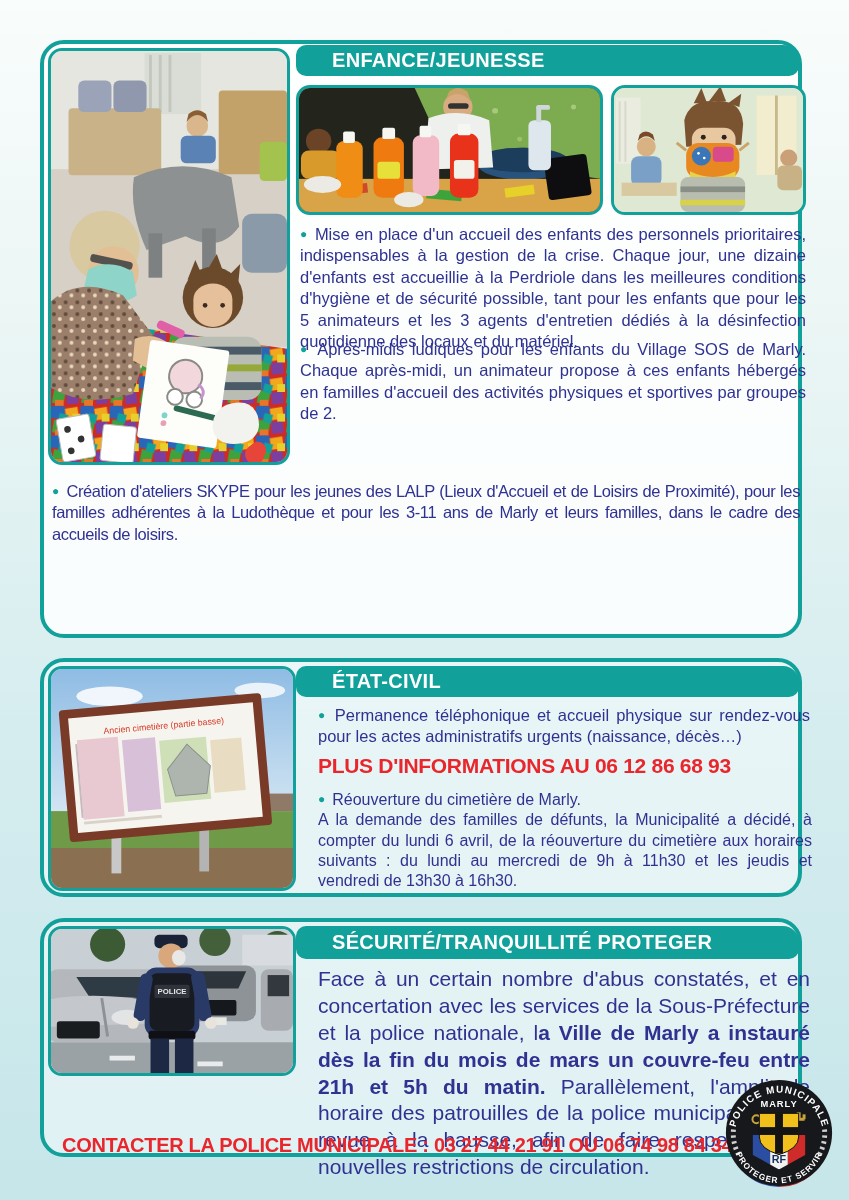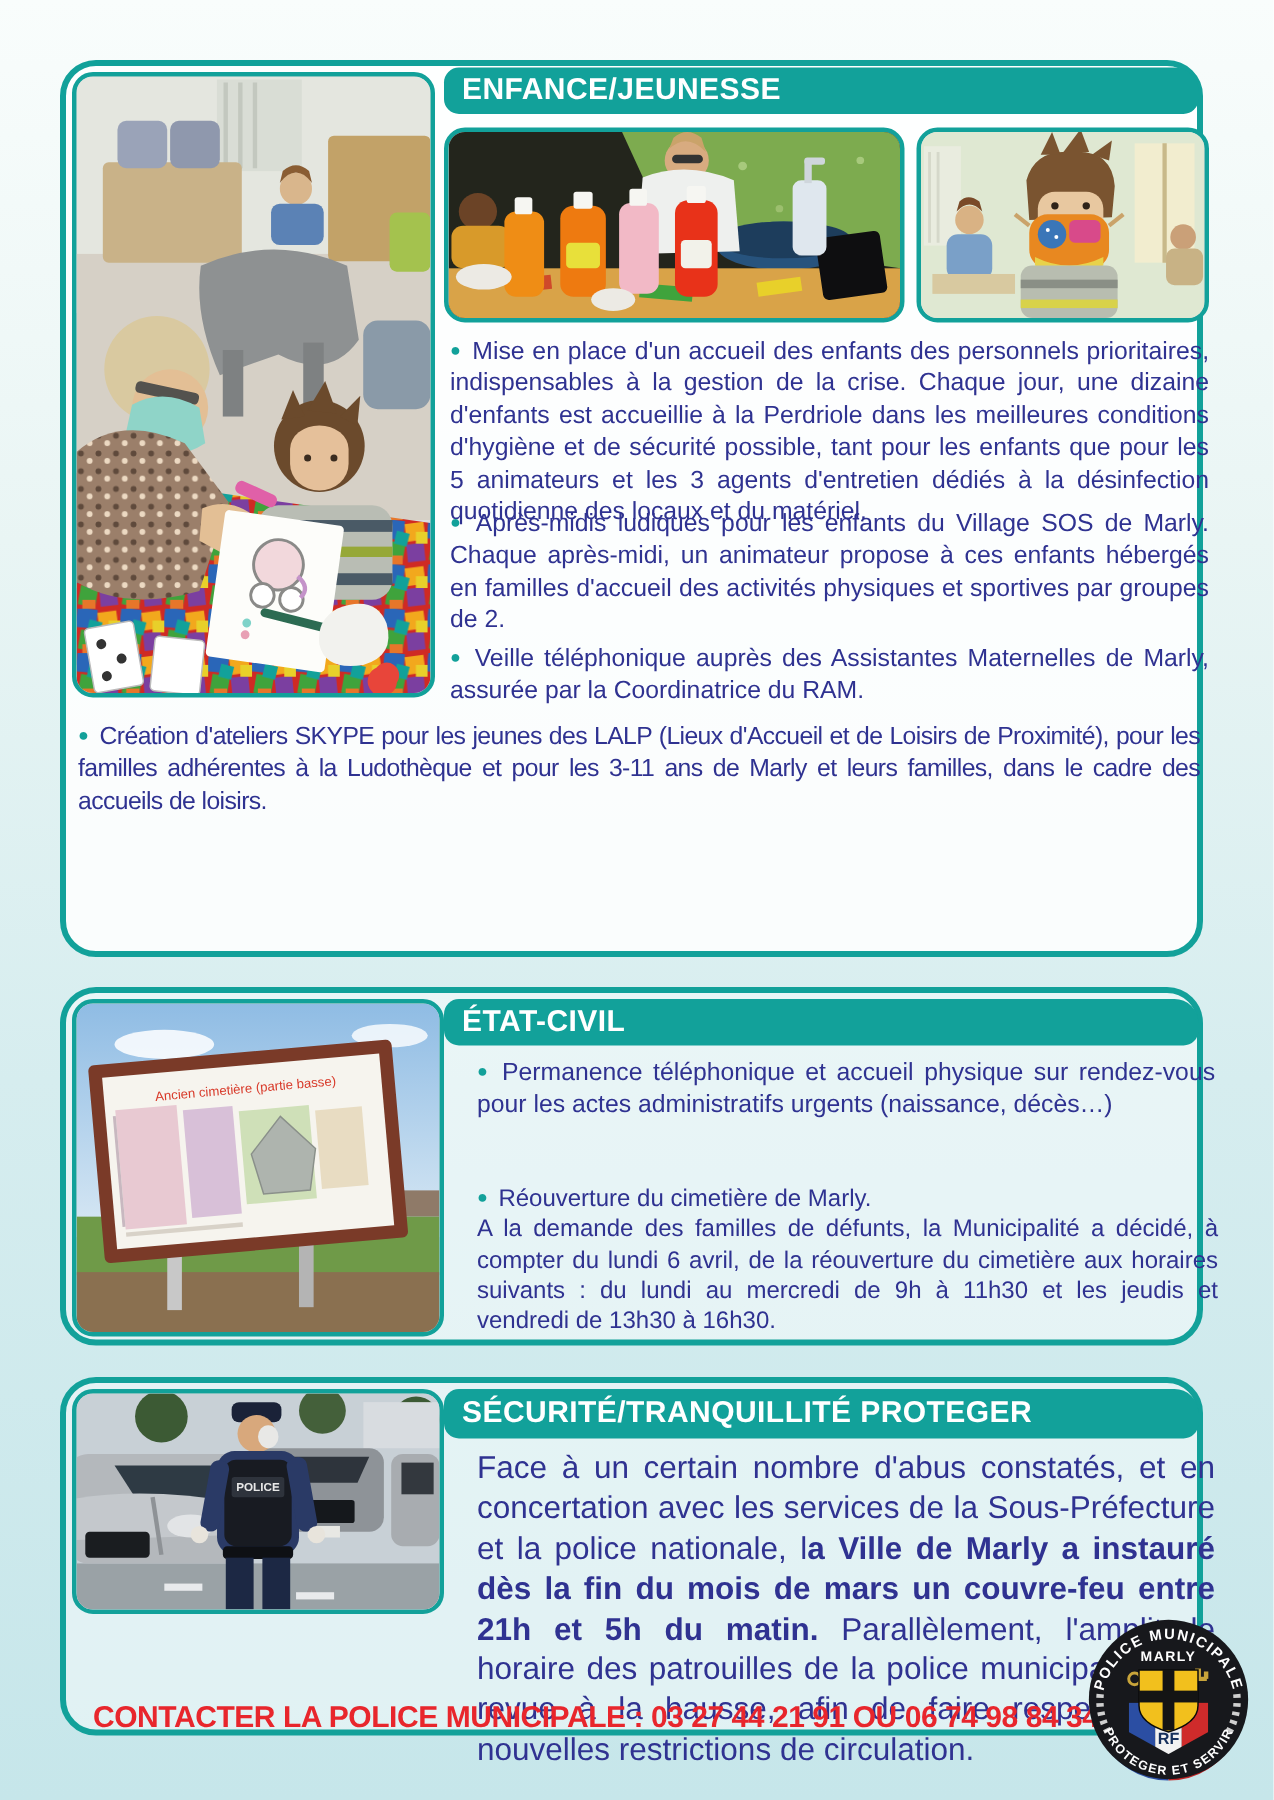--- a/index.html
+++ b/index.html
@@ -24,21 +24,21 @@
 
   .photo{
     position:absolute;border:3px solid var(--teal);border-radius:14px;
     overflow:hidden;background:#ddd;
   }
   .photo svg{display:block;width:100%;height:100%;}
 
   .bar{
     position:absolute;height:31px;background:var(--teal);
     border-radius:10px 16px 10px 10px;
-    display:flex;align-items:center;padding-left:12px;
+    display:flex;align-items:center;padding-left:36px;
     color:#fff;font-weight:bold;font-size:20px;letter-spacing:.3px;
     white-space:nowrap;
   }
   p{margin:0;color:var(--text);}
   .body-txt{
     position:absolute;font-size:16.5px;line-height:1.3;text-align:justify;
   }
   .cond{letter-spacing:-0.4px;font-size:16.5px;}
   .dot{color:var(--teal);font-size:12px;margin-right:7px;position:relative;top:-2px;}
   .red-line{
@@ -214,23 +214,20 @@
   </div>
 
   <p class="body-txt" style="left:256px;top:180px;width:506px;">
     <span class="dot">●</span><span>Mise en place d'un accueil des enfants des personnels prioritaires, indispensables à la gestion de la crise. Chaque jour, une dizaine d'enfants est accueillie à la Perdriole dans les meilleures conditions d'hygiène et de sécurité possible, tant pour les enfants que pour les 5 animateurs et les 3 agents d'entretien dédiés à la désinfection quotidienne des locaux et du matériel.</span>
   </p>
 
   <p class="body-txt" style="left:256px;top:295px;width:506px;">
     <span class="dot">●</span><span>Après-midis ludiques pour les enfants du Village SOS de Marly. Chaque après-midi, un animateur propose à ces enfants hébergés en familles d'accueil des activités physiques et sportives par groupes de 2.</span>
   </p>
 
-  <p class="body-txt" style="left:256px;top:385px;width:506px;">
-    <span class="dot">●</span><span>Veille téléphonique auprès des Assistantes Maternelles de Marly, assurée par la Coordinatrice du RAM.</span>
-  </p>
 
   <p class="body-txt cond" style="left:8px;top:437px;width:748px;">
     <span class="dot">●</span><span>Création d'ateliers SKYPE pour les jeunes des LALP (Lieux d'Accueil et de Loisirs de Proximité), pour les familles adhérentes à la Ludothèque et pour les 3-11 ans de Marly et leurs familles, dans le cadre des accueils de loisirs.</span>
   </p>
 
 
 </div>
 
 <div class="box" id="box-etat">
 
@@ -270,20 +267,21 @@
   </div>
 
   <div class="bar" style="left:252px;top:4px;right:-1px;">
     <span>ÉTAT-CIVIL</span>
   </div>
 
   <p class="body-txt" style="left:274px;top:43px;width:492px;">
     <span class="dot">●</span><span>Permanence téléphonique et accueil physique sur rendez-vous pour les actes administratifs urgents (naissance, décès…)</span>
   </p>
 
+  <div class="red-line" style="left:274px;top:92px;">PLUS D'INFORMATIONS AU 06 12 86 68 93</div>
 
   <p class="body-txt" style="left:274px;top:128px;width:494px;font-size:16px;line-height:1.27;">
     <span class="dot">●</span><span>Réouverture du cimetière de Marly.</span><br>
     <span>A la demande des familles de défunts, la Municipalité a décidé, à compter du lundi 6 avril, de la réouverture du cimetière aux horaires suivants : du lundi au mercredi de 9h à 11h30 et les jeudis et vendredi de 13h30 à 16h30.</span>
   </p>
 </div>
 
 <div class="box" id="box-securite">
 
   <div class="photo" style="left:4px;top:4px;width:248px;height:150px;">

